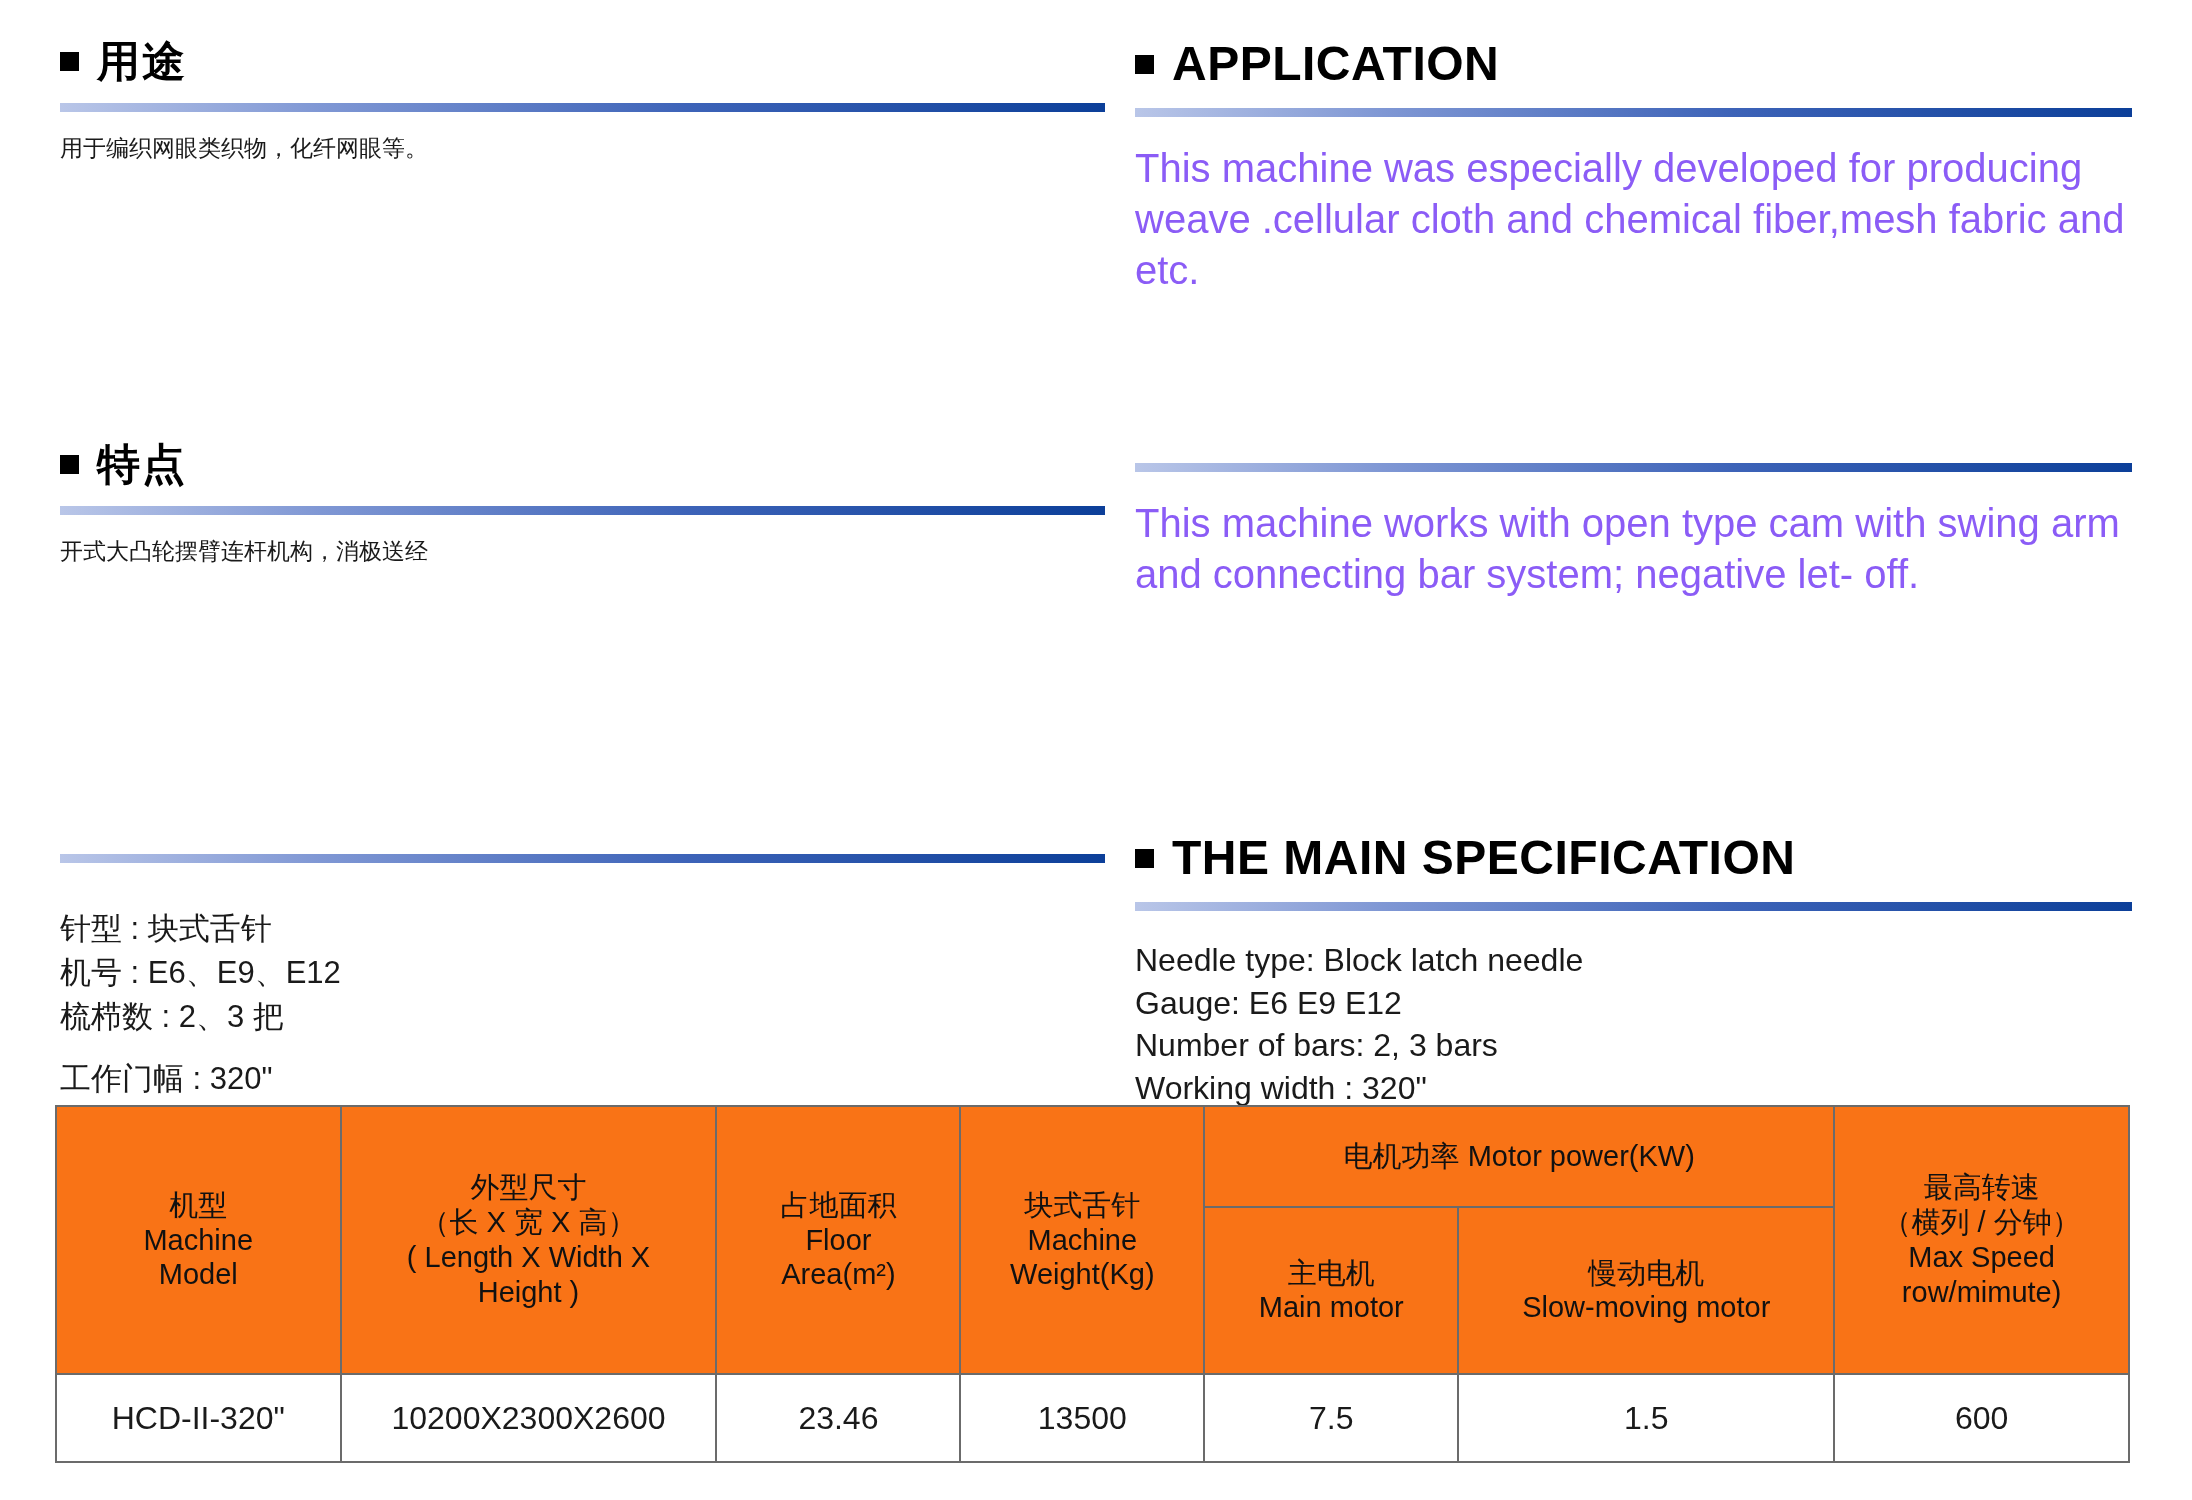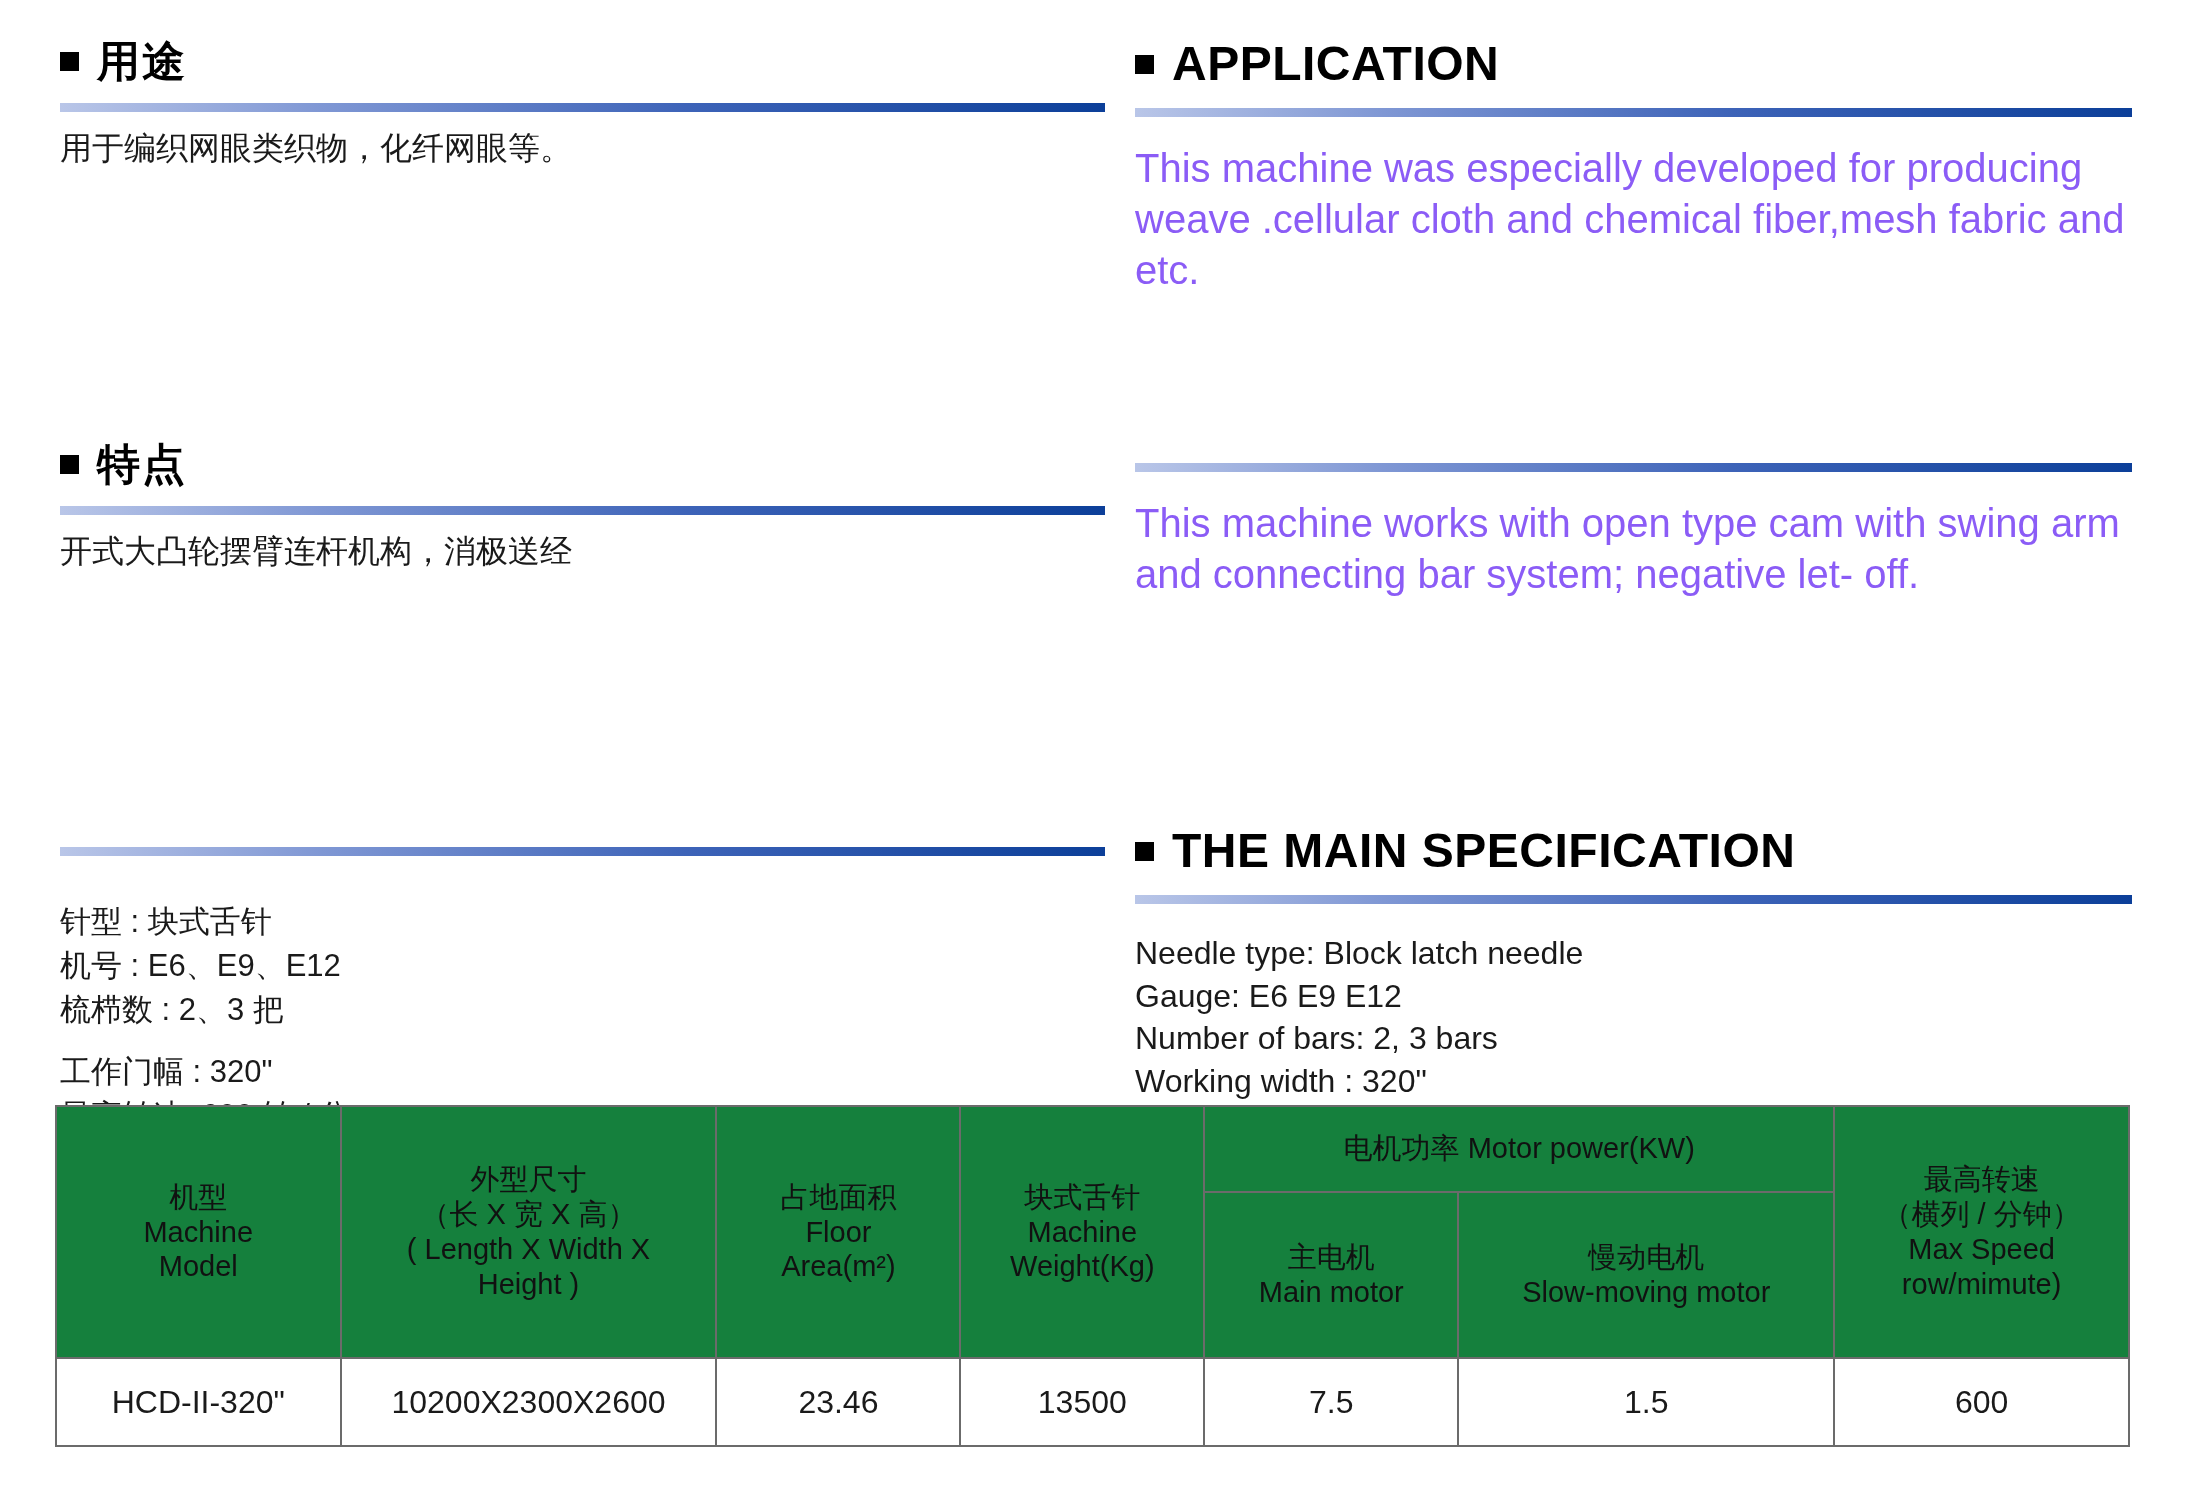--- a/index.html
+++ b/index.html
@@ -69,24 +69,24 @@
 
   
   .rule {
     height: 9px;
     width: 100%;
     margin-top: 20px;
     background: linear-gradient(to right, #b9c6e8 0%, #7f97d4 25%, #3d63b8 60%, #0c3f99 100%);
   }
 
   .body-cn {
-    font-size: 32px;
+    font-size: 23px;
     line-height: 1.5;
     color: #1a1a1a;
-    margin-top: 12px;
+    margin-top: 19px;
   }
   .body-en {
     font-size: 40px;
     line-height: 1.28;
     color: #8b5cf6;
     margin-top: 26px;
   }
 
   .spec-list-cn {
     font-size: 31px;
@@ -116,25 +116,25 @@
     width: 100%;
     table-layout: fixed;
   }
   table.spec th, table.spec td {
     border: 2px solid #6b6b6b;
     text-align: center;
     vertical-align: middle;
     font-weight: normal;
   }
   table.spec thead th {
-    background: #15803d;
+    background: #f97316;
     color: #111;
     font-size: 29px;
     line-height: 1.2;
-    padding: 0 4px;
+    padding: 8px 4px;
   }
   table.spec thead th.hdr-tall {
     height: 250px;
   }
   table.spec tbody td {
     background: #ffffff;
     font-size: 32px;
     padding: 12px 4px;
     height: 62px;
   }

